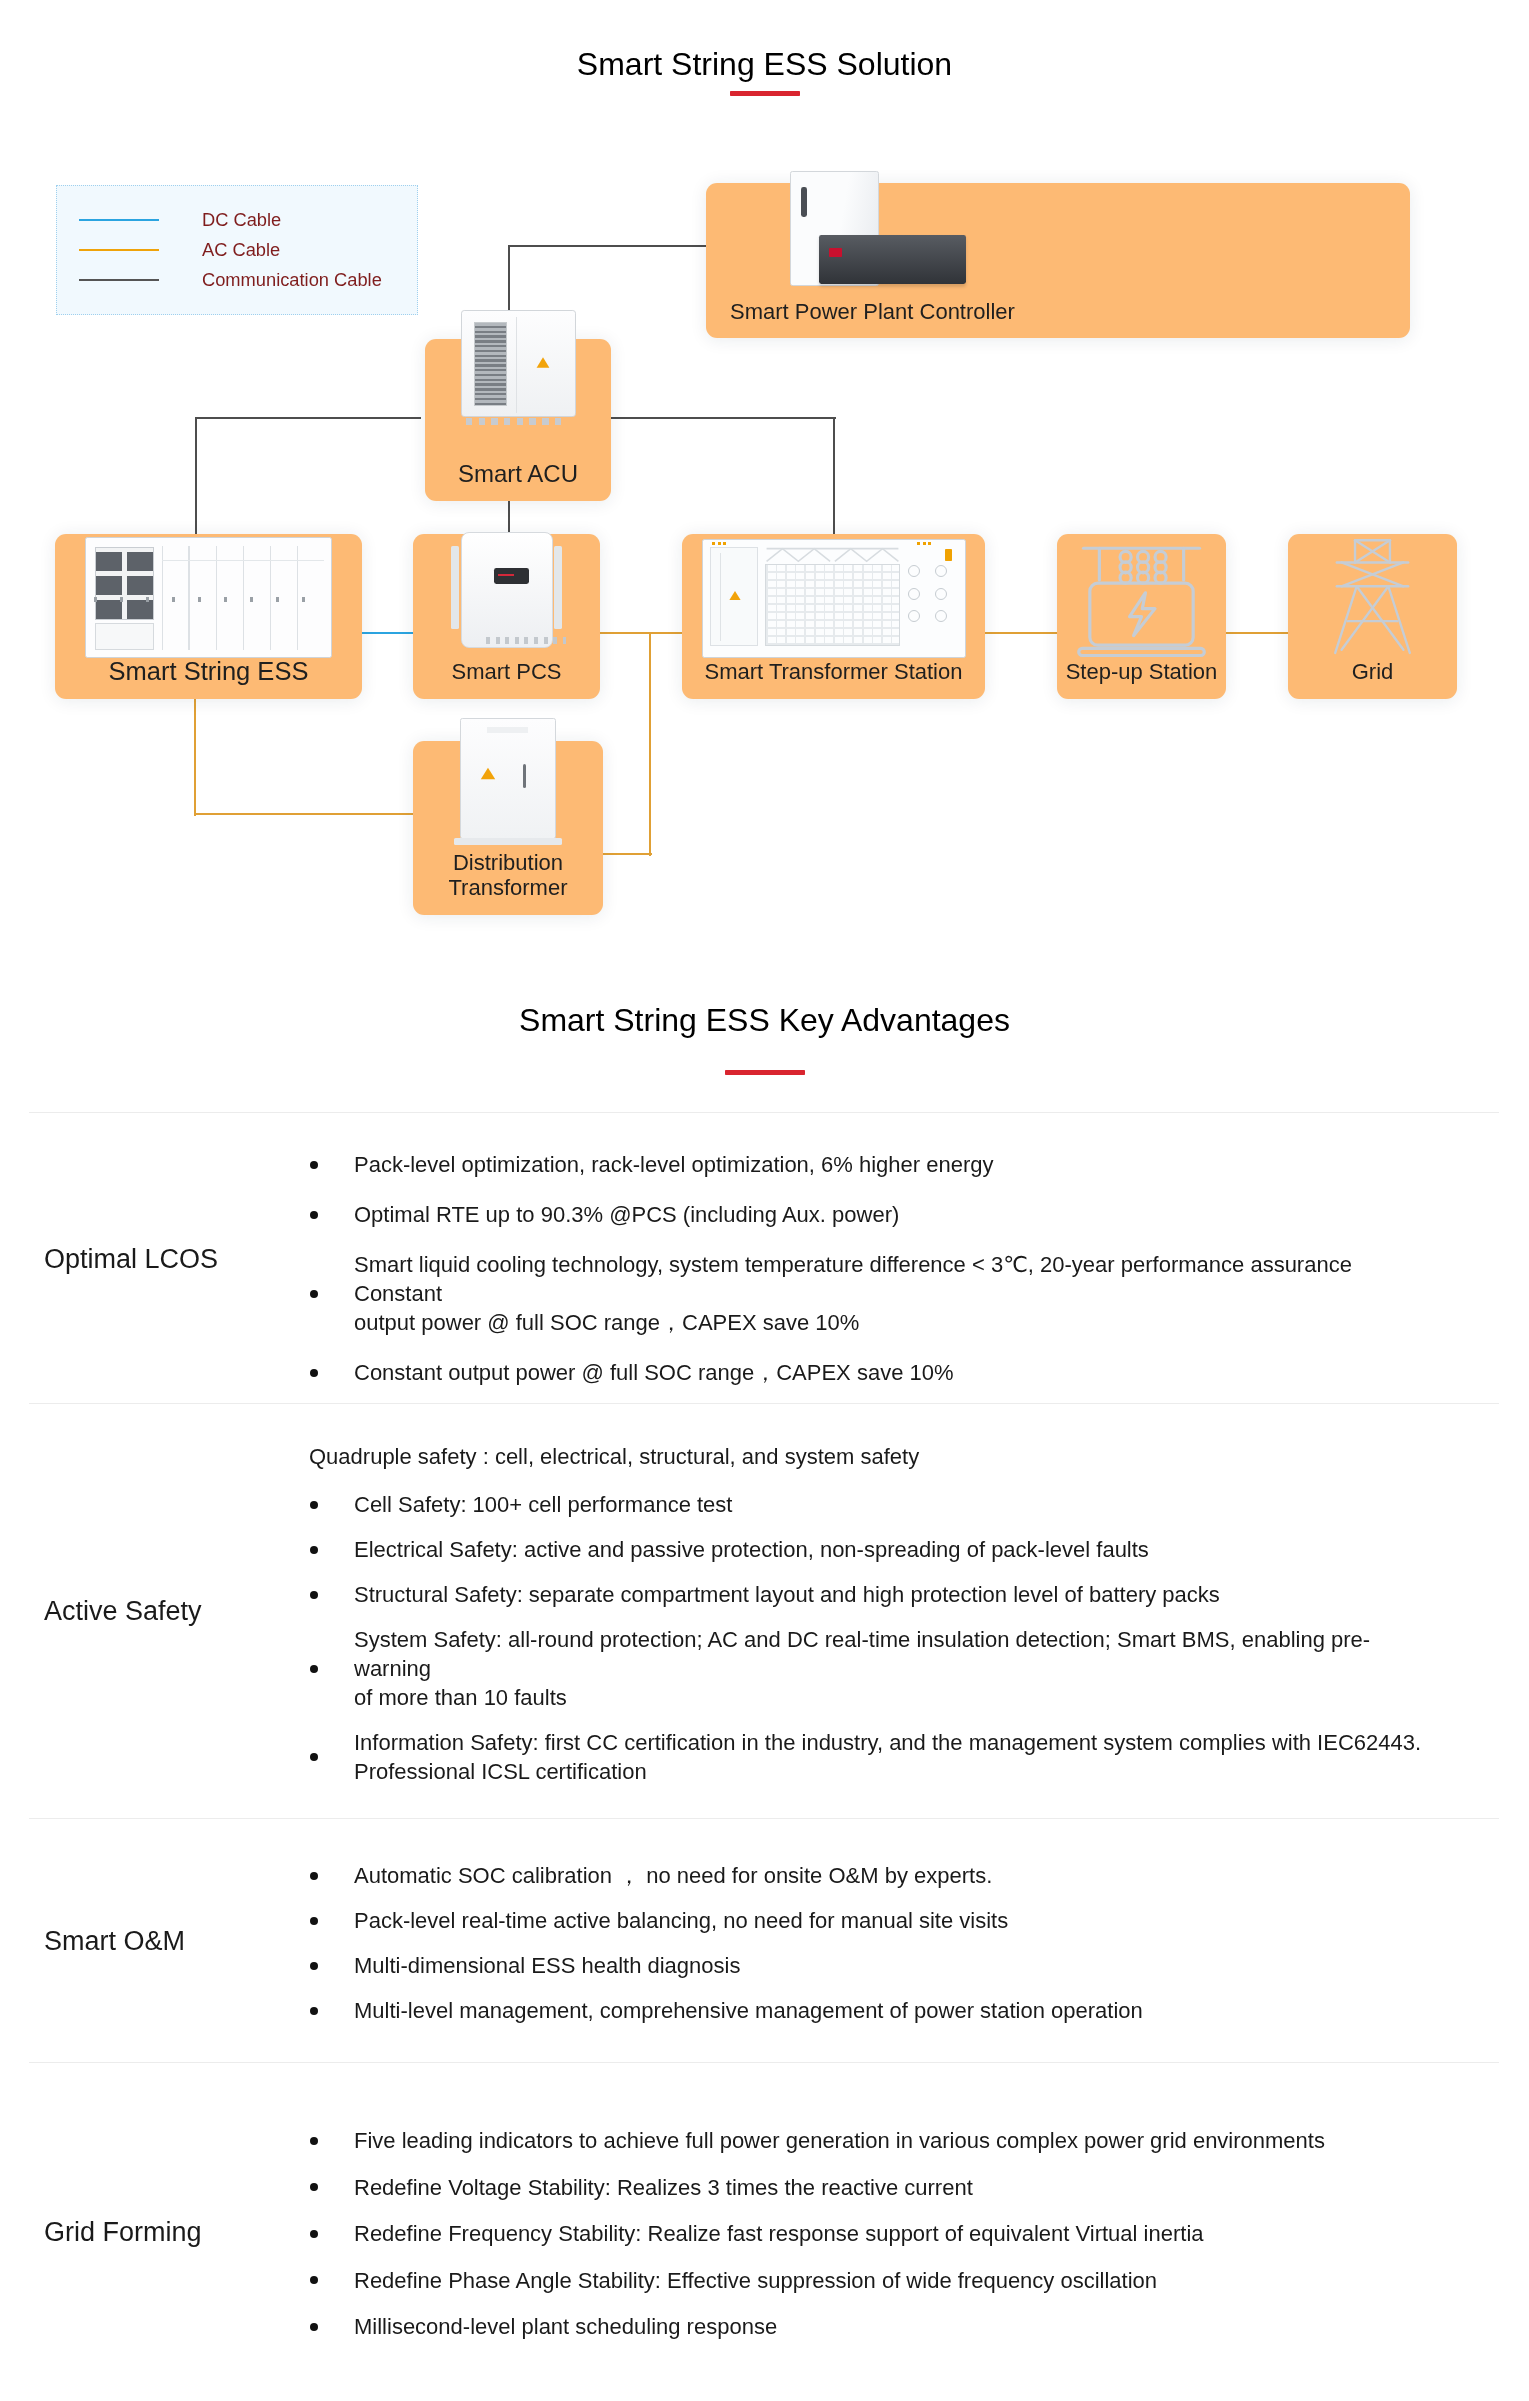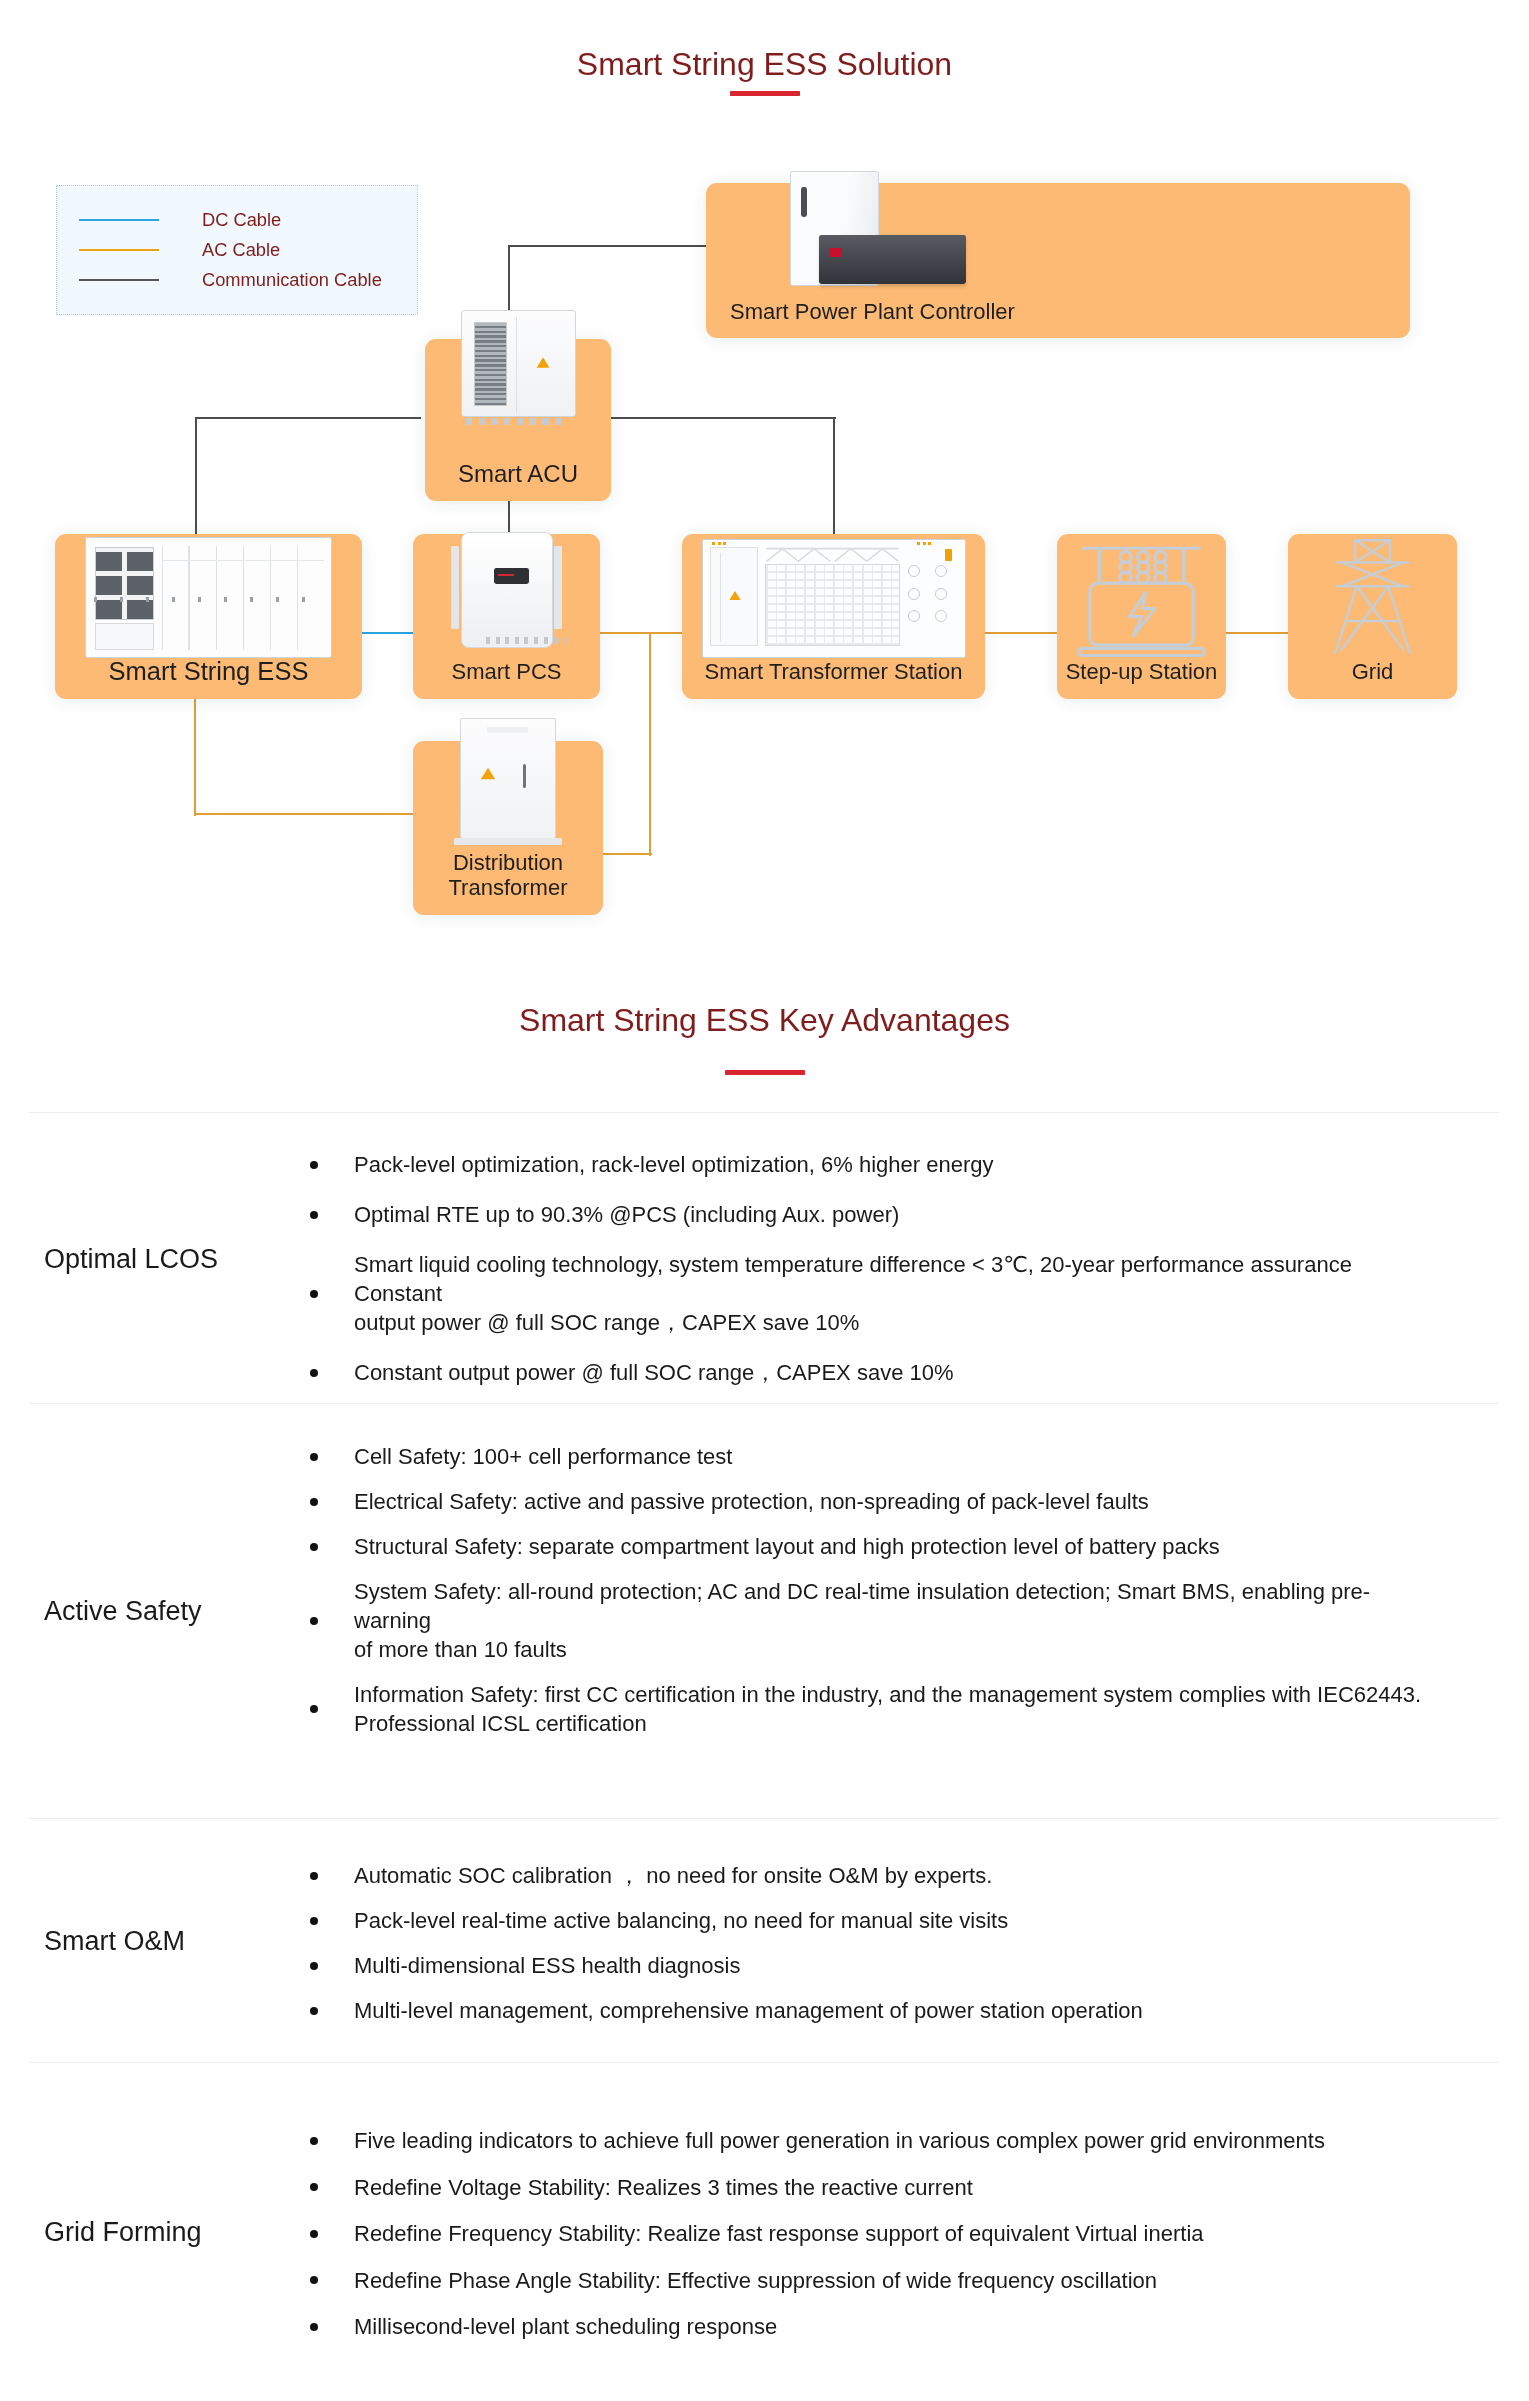--- a/index.html
+++ b/index.html
@@ -2,21 +2,21 @@
 <html style="font-size:12.7px"><head>
 <meta charset="utf-8">
 <style>
   * { margin:0; padding:0; box-sizing:border-box; }
   html,body { width:1529px; height:2401px; background:#ffffff;
     font-family:"Liberation Sans","DejaVu Sans",sans-serif; color:#1c1c1c; overflow:hidden; }
   .page { position:relative; width:1529px; height:2401px; }
 
   
   .main-title { position:absolute; left:0; width:1529px; text-align:center;
-    font-size:32px; font-weight:400; color:#7f1d1d; letter-spacing:0; }
+    font-size:32px; font-weight:400; color:#000000; letter-spacing:0; }
   .t1 { top:46px; }
   .t2 { top:1002px; }
   .red-bar { position:absolute; left:50%; height:4.8px; background:#d9252f; border-radius:0.8px; }
   .bar1 { top:91px; width:70px; margin-left:-35px; }
   .bar2 { top:1070px; width:80px; margin-left:-40px; }
 
   
   .diagram { position:absolute; top:0; left:0; width:1529px; height:940px; }
   .cable { position:absolute; z-index:1; }
   .comm { background:#4d4d4d; }
@@ -375,20 +375,21 @@
         <li>
             <div class="b1">Constant output power @ full SOC range，CAPEX save 10%</div>
           </li>
       </ul>
     </div>
   </div>
 
   <div class="adv-section s2">
     <div class="adv-heading">Active Safety</div>
     <div class="adv-content">
+      <div class="adv-intro">Quadruple safety :  cell, electrical, structural, and system safety</div>
       <ul class="adv-list">
         <li>
             <div class="b1">Cell Safety: 100+ cell performance test</div>
           </li>
         <li>
             <div class="b1">Electrical Safety: active and passive protection, non-spreading of pack-level faults</div>
           </li>
         <li>
             <div class="b1">Structural Safety: separate compartment layout and high protection level of battery packs</div>
           </li>

